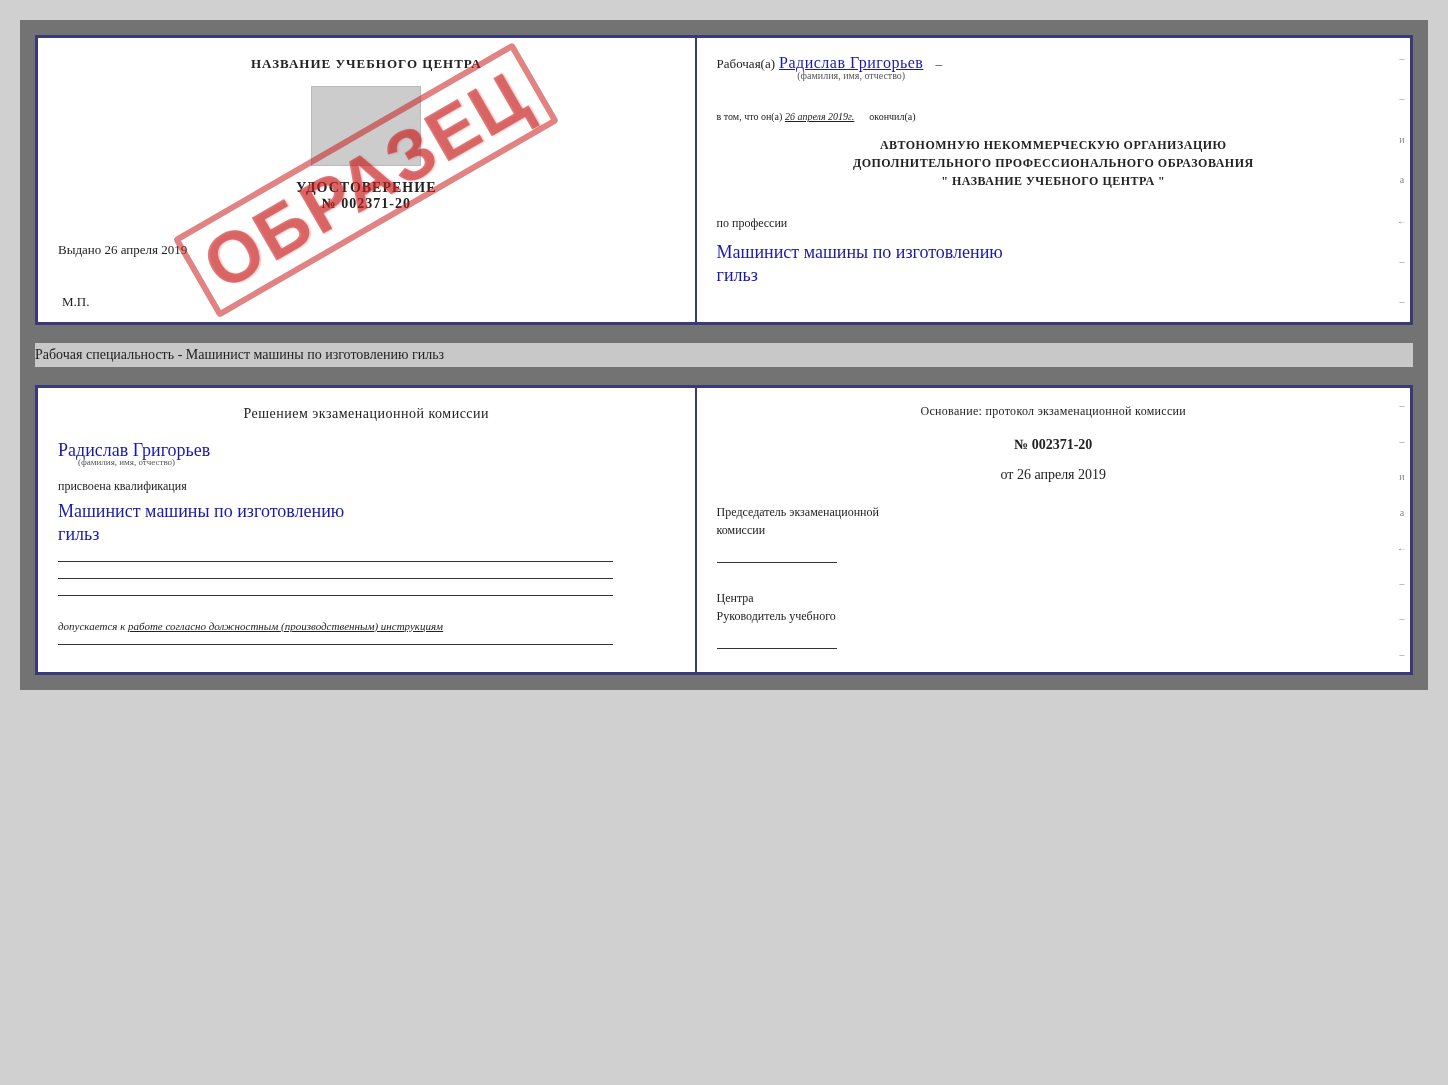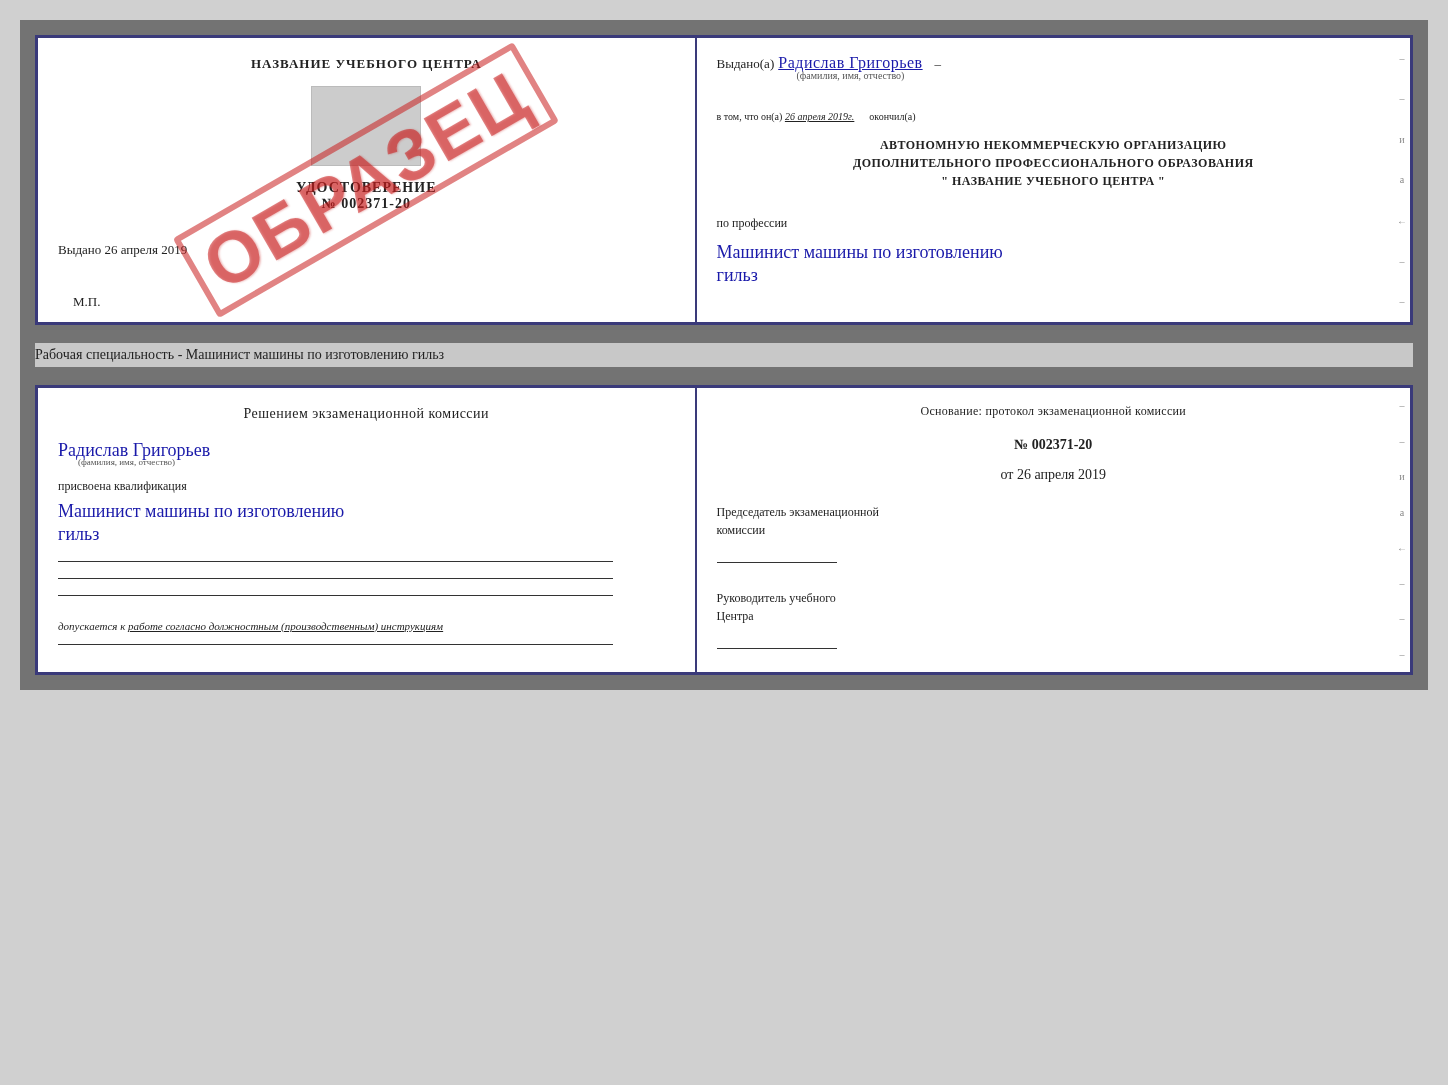--- a/index.html
+++ b/index.html
@@ -88,21 +88,21 @@
       margin-top: 30px;
       color: #222;
     }
 
     .mp-line {
       font-size: 13px;
       margin-top: 25px;
       color: #222;
       position: absolute;
       bottom: 12px;
-      left: 35px;
+      left: 24px;
     }
 
     
     .obrazec-stamp {
       position: absolute;
       top: 50%;
       left: 50%;
       transform: translate(-50%, -50%) rotate(-30deg);
       font-size: 72px;
       font-weight: 900;
@@ -353,21 +353,21 @@
         <span>Выдано</span>
         <span>26 апреля 2019</span>
       </div>
       <div class="mp-line">М.П.</div>
 
       <div class="obrazec-stamp">ОБРАЗЕЦ</div>
     </div>
 
     <div class="doc-right">
       <div class="recipient-line">
-        <span>Выдано(а)</span>
+        <span>Рабочая(а)</span>
         <span style="display:inline-flex;flex-direction:column;align-items:center;">
           <span class="recipient-name">Радислав Григорьев</span>
           <span class="small-label">(фамилия, имя, отчество)</span>
         </span>
         <span style="margin-left:8px;">–</span>
       </div>
 
       <div class="date-line">
         <span>в том, что он(а)</span>
         <span class="date-value">26 апреля 2019г.</span>
@@ -442,22 +442,22 @@
         <span>26 апреля 2019</span>
       </div>
 
       <div class="predsed-block">
         <div>Председатель экзаменационной</div>
         <div>комиссии</div>
         <span class="signature-line"></span>
       </div>
 
       <div class="rukovec-block">
+        <div>Центра</div>
         <div>Руководитель учебного</div>
-        <div>Центра</div>
         <span class="signature-line"></span>
       </div>
 
       <div class="right-edge-marks-bottom">
         <span class="dash-mark">–</span>
         <span class="dash-mark">–</span>
         <span class="dash-mark">и</span>
         <span class="dash-mark">а</span>
         <span class="dash-mark">←</span>
         <span class="dash-mark">–</span>

